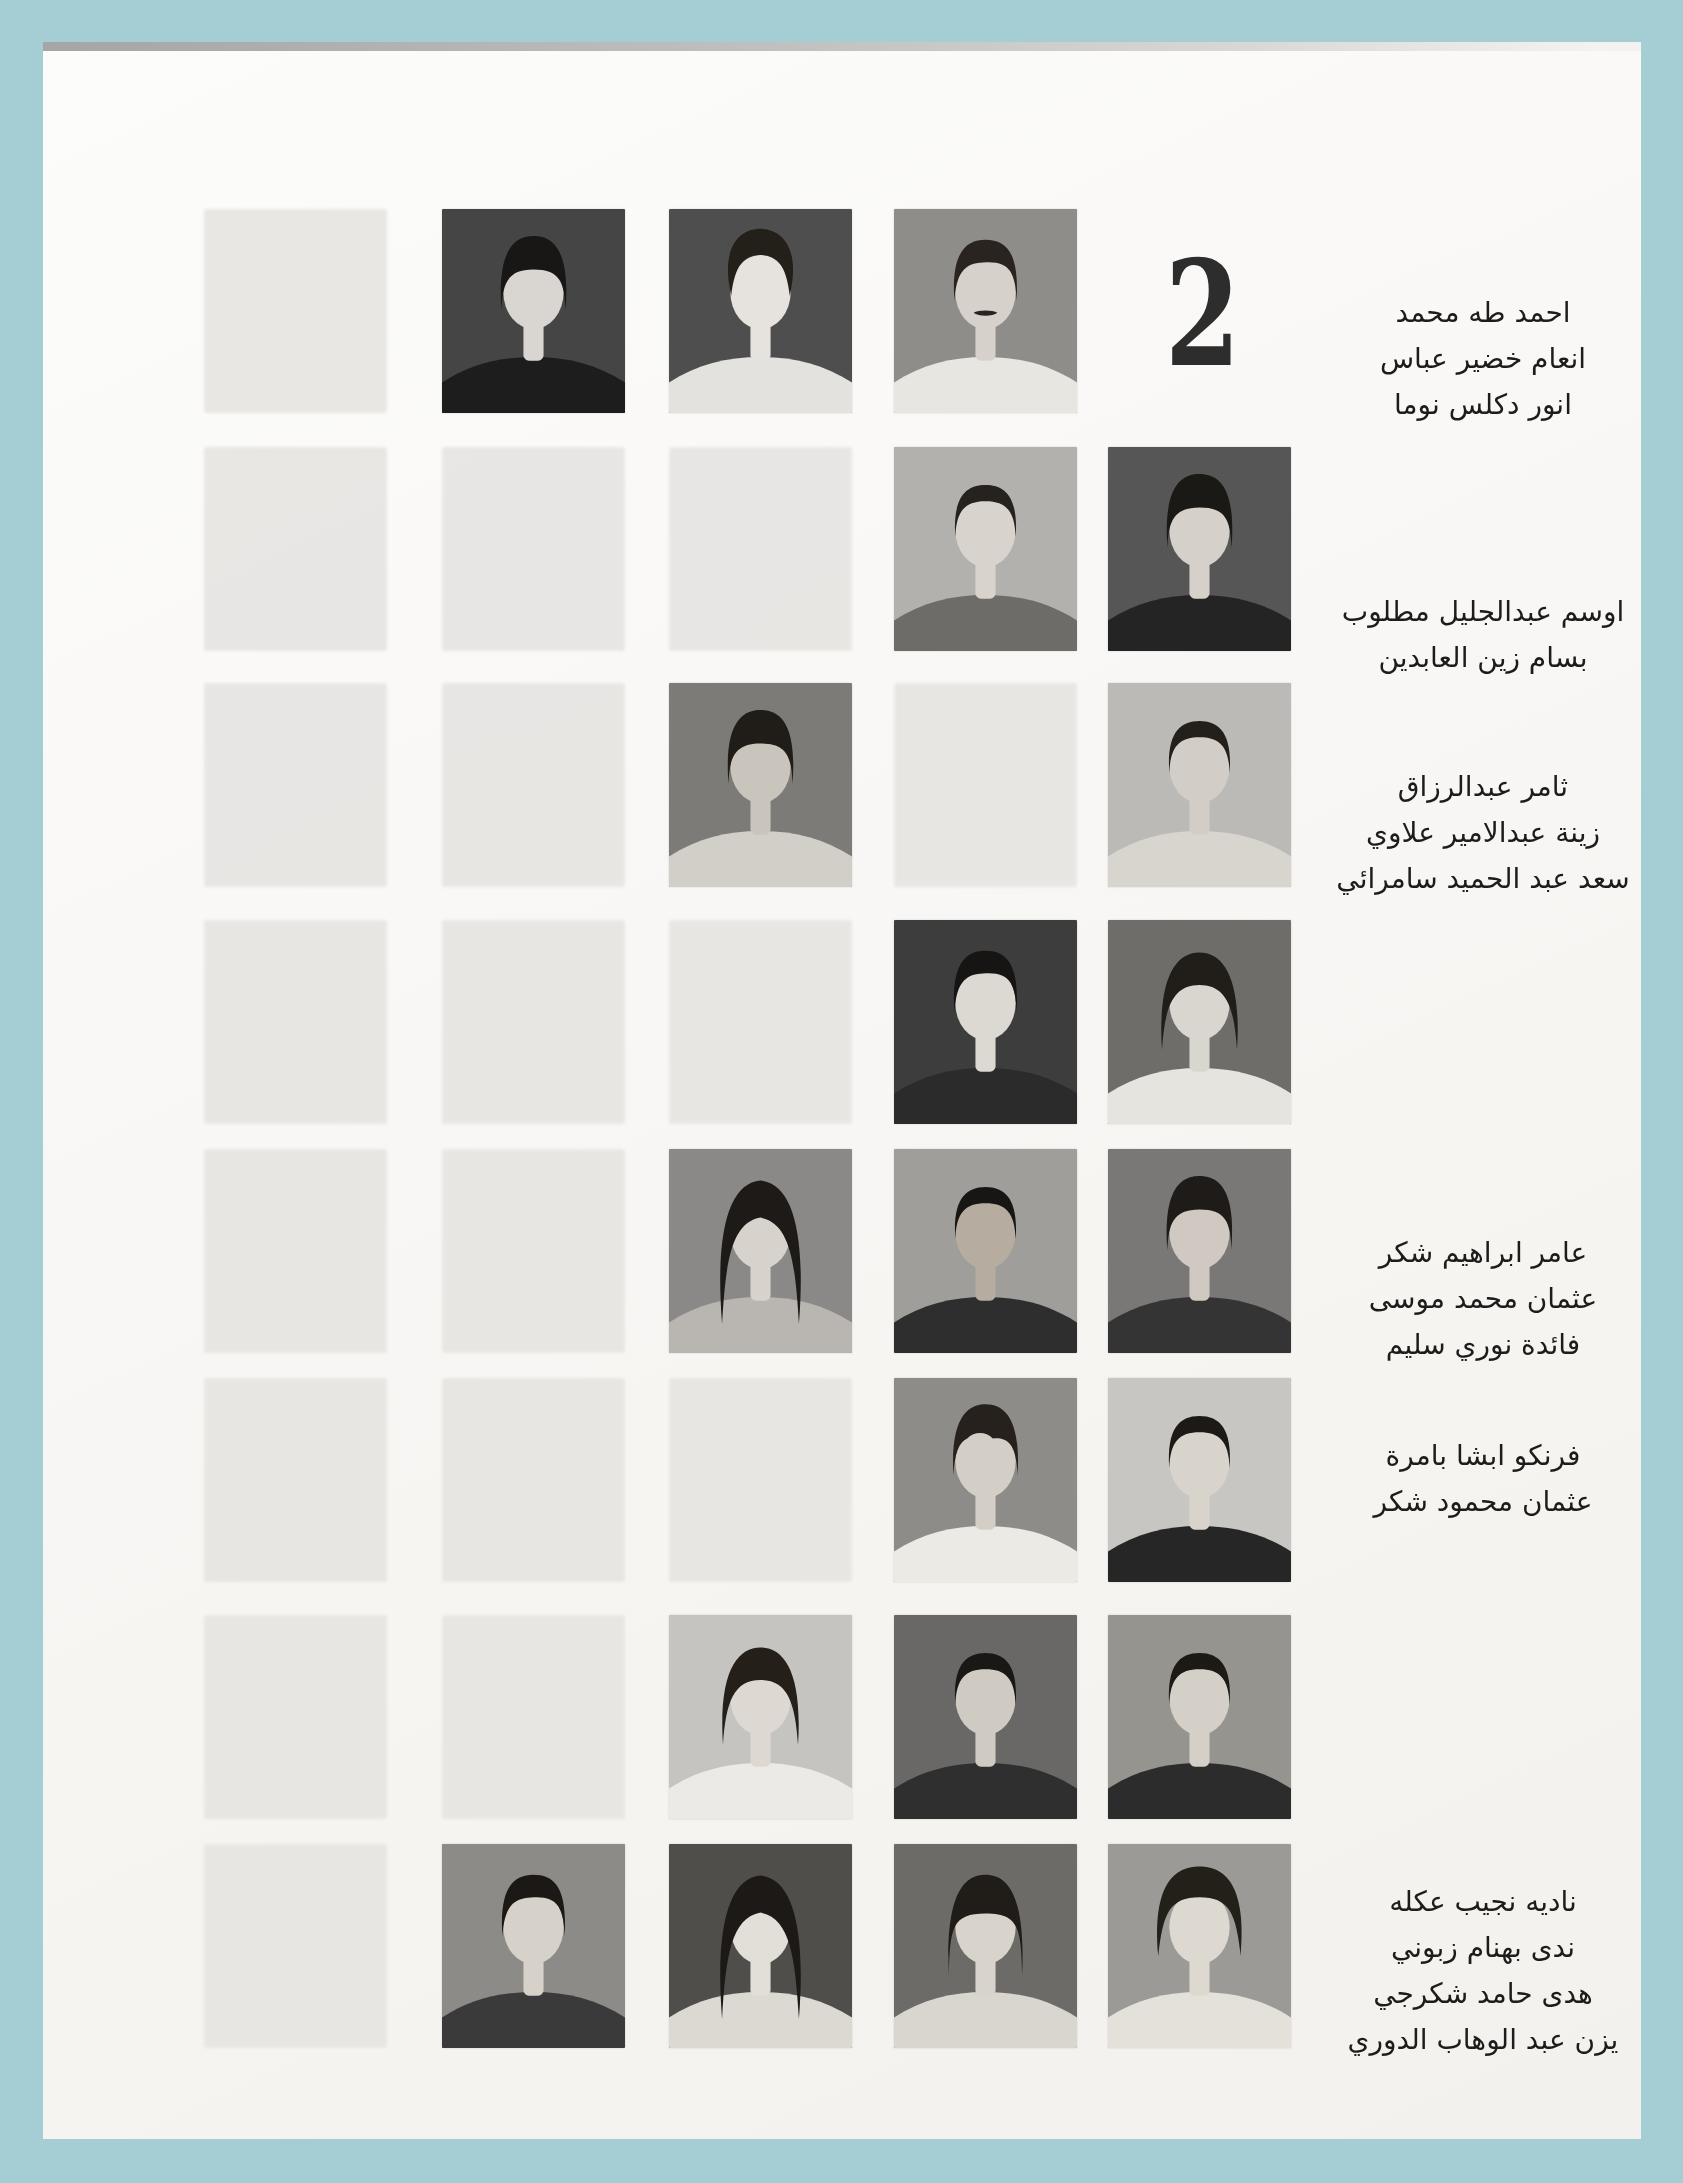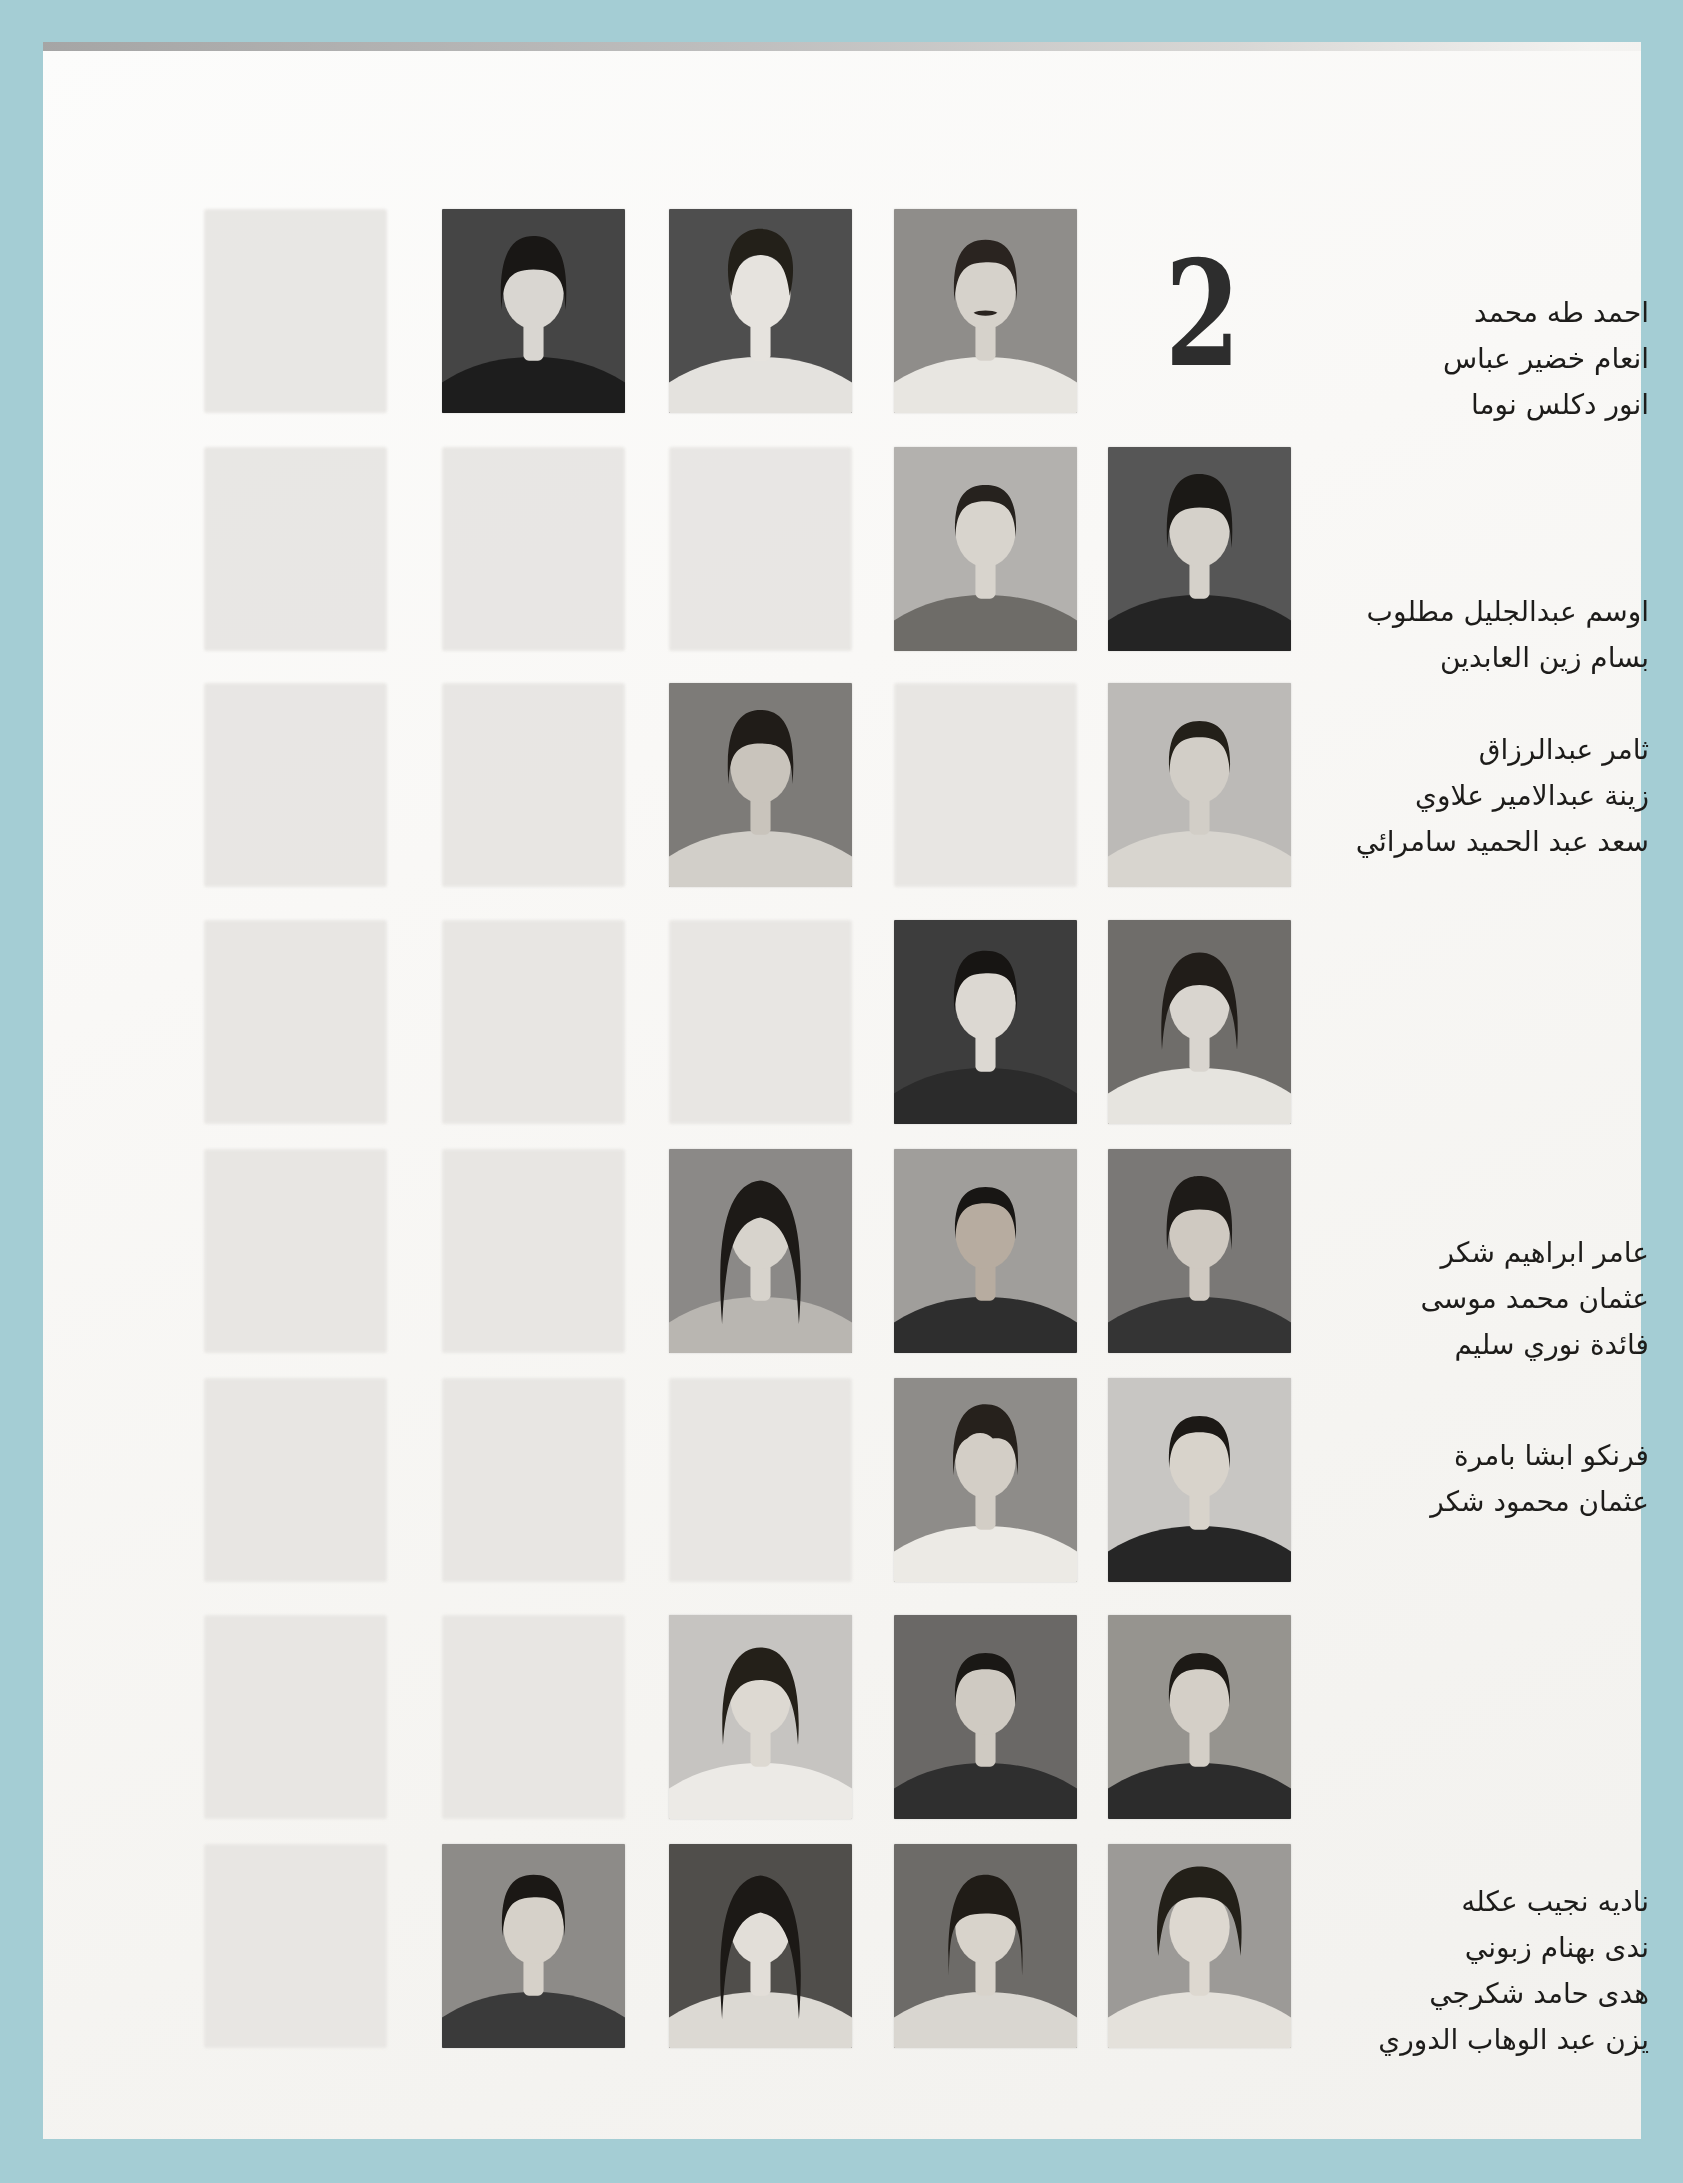--- a/index.html
+++ b/index.html
@@ -44,21 +44,21 @@
   }
   .cell.photo svg { display: block; width: 100%; height: 100%; }
   .label-block {
     position: absolute;
     left: 1274px;
     width: 332px;
     height: 225px;
     display: flex;
     flex-direction: column;
     justify-content: flex-end;
-    align-items: flex-end;
+    align-items: center;
     text-align: center;
   }
   .name-line {
     direction: rtl;
     font-size: 28px;
     line-height: 46px;
     color: #1d1c1a;
     white-space: nowrap;
     font-weight: 500;
   }
@@ -156,21 +156,21 @@
         <div class="cell blank" style="left: 851px; top: 641px;"></div>
         <div class="cell photo" style="left: 1065px; top: 641px;">
           <svg viewBox="0 0 100 113" preserveAspectRatio="none">
             <rect x="0" y="0" width="100" height="113" fill="#bcbab7"></rect>
             <path d="M-4,114 L-4,99 C12,87 30,82 50,82 C70,82 88,87 104,99 L104,114 Z" fill="#d8d5cf"></path>
             <rect x="44.5" y="60" width="11" height="24" rx="3" fill="#d2cec7"></rect>
             <ellipse cx="50" cy="46" rx="16.5" ry="20.5" fill="#d2cec7"></ellipse>
             <path d="M33.5,50 C32,28 39,21 50,21 C61,21 68,28 66.5,50 C66,35 61,30 50,30 C39,30 34,35 33.5,50 Z" fill="#232019"></path>
           </svg>
         </div>
-        <div class="label-block" style="top: 598px;">
+        <div class="label-block" style="top: 635px;">
           <div class="name-line">ثامر عبدالرزاق</div>
           <div class="name-line">زينة عبدالامير علاوي</div>
           <div class="name-line">سعد عبد الحميد سامرائي</div>
         </div>
         <div class="cell blank" style="left: 161px; top: 878px;"></div>
         <div class="cell blank" style="left: 399px; top: 878px;"></div>
         <div class="cell blank" style="left: 626px; top: 878px;"></div>
         <div class="cell photo" style="left: 851px; top: 878px;">
           <svg viewBox="0 0 100 113" preserveAspectRatio="none">
             <rect x="0" y="0" width="100" height="113" fill="#3d3d3d"></rect>

